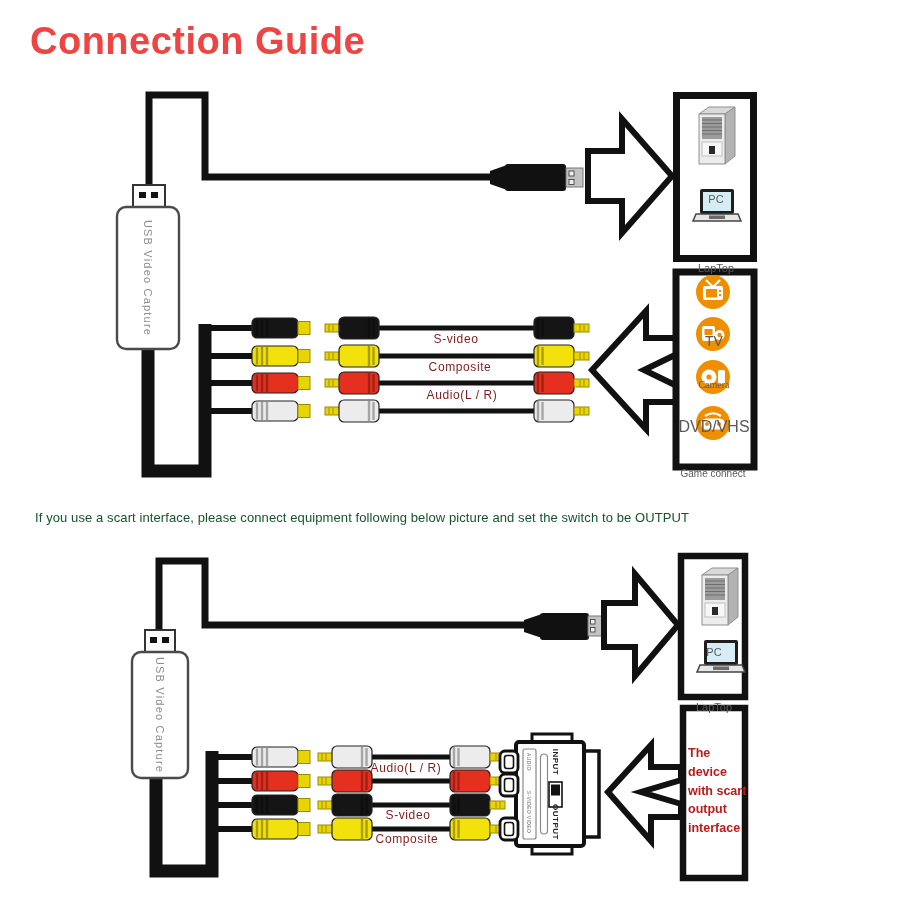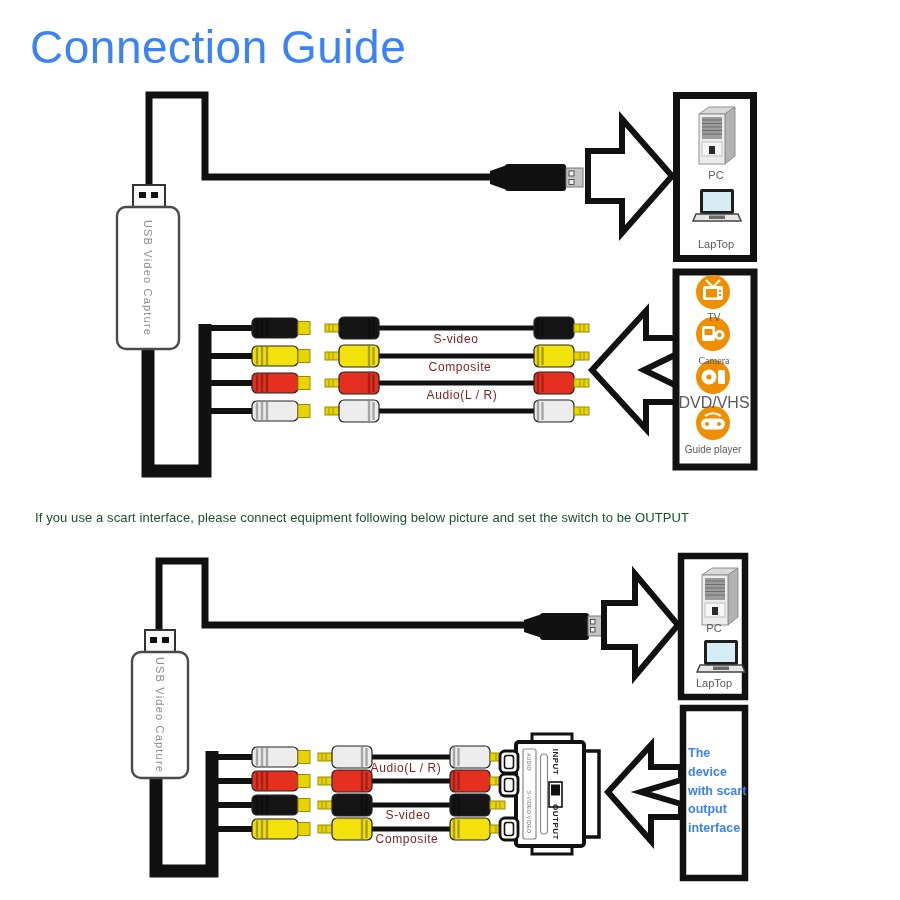--- a/index.html
+++ b/index.html
@@ -3,47 +3,47 @@
 <meta charset="utf-8">
 <style>
   html,body{margin:0;padding:0;}
   body{
     width:900px;height:900px;position:relative;background:#ffffff;
     font-family:"Liberation Sans", sans-serif;overflow:hidden;
   }
   #canvas{position:absolute;left:0;top:0;}
   .abs{position:absolute;}
   .title{
-    font-size:46px;font-weight:normal;color:#3b82f6;letter-spacing:0.5px;
+    font-size:38px;font-weight:bold;color:#ef4444;letter-spacing:0.5px;
     white-space:nowrap;
   }
   .note{
     font-size:13px;color:#14532d;white-space:nowrap;letter-spacing:0.1px;
   }
   .lbl{ 
     transform:translate(-50%,-50%);font-size:12px;color:#7f1d1d;
     white-space:nowrap;letter-spacing:0.6px;
   }
   .cap{ 
-    transform:translate(-50%,-50%);font-size:11px;color:#5a5a5a;white-space:nowrap;
+    transform:translate(-50%,-50%);font-size:11px;color:#5a5a5a;white-space:nowrap;margin-top:24px;
   }
   .vert{ 
     transform:translate(-50%,-50%) rotate(90deg);font-size:11px;color:#8c8c8c;
     white-space:nowrap;letter-spacing:1.2px;
   }
   .scart-rot{
     transform:translate(-50%,-50%) rotate(90deg);font-size:8px;font-weight:bold;
     color:#222;white-space:nowrap;letter-spacing:0.5px;
   }
   .scart-rot-tiny{
     transform:translate(-50%,-50%) rotate(90deg);font-size:5px;
     color:#666;white-space:nowrap;letter-spacing:0.4px;
   }
   .scartbox-text{
-    font-size:12.5px;font-weight:bold;color:#3b82f6;line-height:1.5;width:62px;
+    font-size:12.5px;font-weight:bold;color:#b91c1c;line-height:1.5;width:62px;
   }
 </style>
 </head>
 <body>
 
 <svg id="canvas" width="900" height="900" viewBox="0 0 900 900">
   <defs>
 
     <g id="socketR">
       <rect x="0" y="-10" width="46" height="20" rx="5" fill="currentColor" stroke="#222" stroke-width="1.2"></rect>
@@ -279,24 +279,24 @@
 <div class="abs vert" style="left:148px;top:278px;">USB Video Capture</div>
 <div class="abs vert" style="left:160px;top:715px;">USB Video Capture</div>
 
 <div class="abs lbl" style="left:456px;top:339px;">S-video</div>
 <div class="abs lbl" style="left:460px;top:367px;">Composite</div>
 <div class="abs lbl" style="left:462px;top:395px;">Audio(L / R)</div>
 
 <div class="abs cap" style="left:716px;top:175px;">PC</div>
 <div class="abs cap" style="left:716px;top:244px;">LapTop</div>
 
-<div class="abs cap" style="left:714px;top:317px;font-size:10px;">TV</div>
+<div class="abs cap" style="left:714px;top:317px;font-size:14px;">TV</div>
 <div class="abs cap" style="left:714px;top:360px;font-size:10px;font-family:Liberation Serif, serif;">Camera</div>
 <div class="abs cap" style="left:714px;top:403px;font-size:16px;">DVD/VHS</div>
-<div class="abs cap" style="left:713px;top:449px;font-size:10px;">Guide player</div>
+<div class="abs cap" style="left:713px;top:449px;font-size:10px;">Game connect</div>
 
 <div class="abs lbl" style="left:406px;top:768px;">Audio(L / R)</div>
 <div class="abs lbl" style="left:408px;top:815px;">S-video</div>
 <div class="abs lbl" style="left:407px;top:839px;">Composite</div>
 
 <div class="abs cap" style="left:714px;top:628px;">PC</div>
 <div class="abs cap" style="left:714px;top:683px;">LapTop</div>
 
 <div class="abs scart-rot" style="left:555px;top:762px;">INPUT</div>
 <div class="abs scart-rot" style="left:555px;top:822px;">OUTPUT</div>

